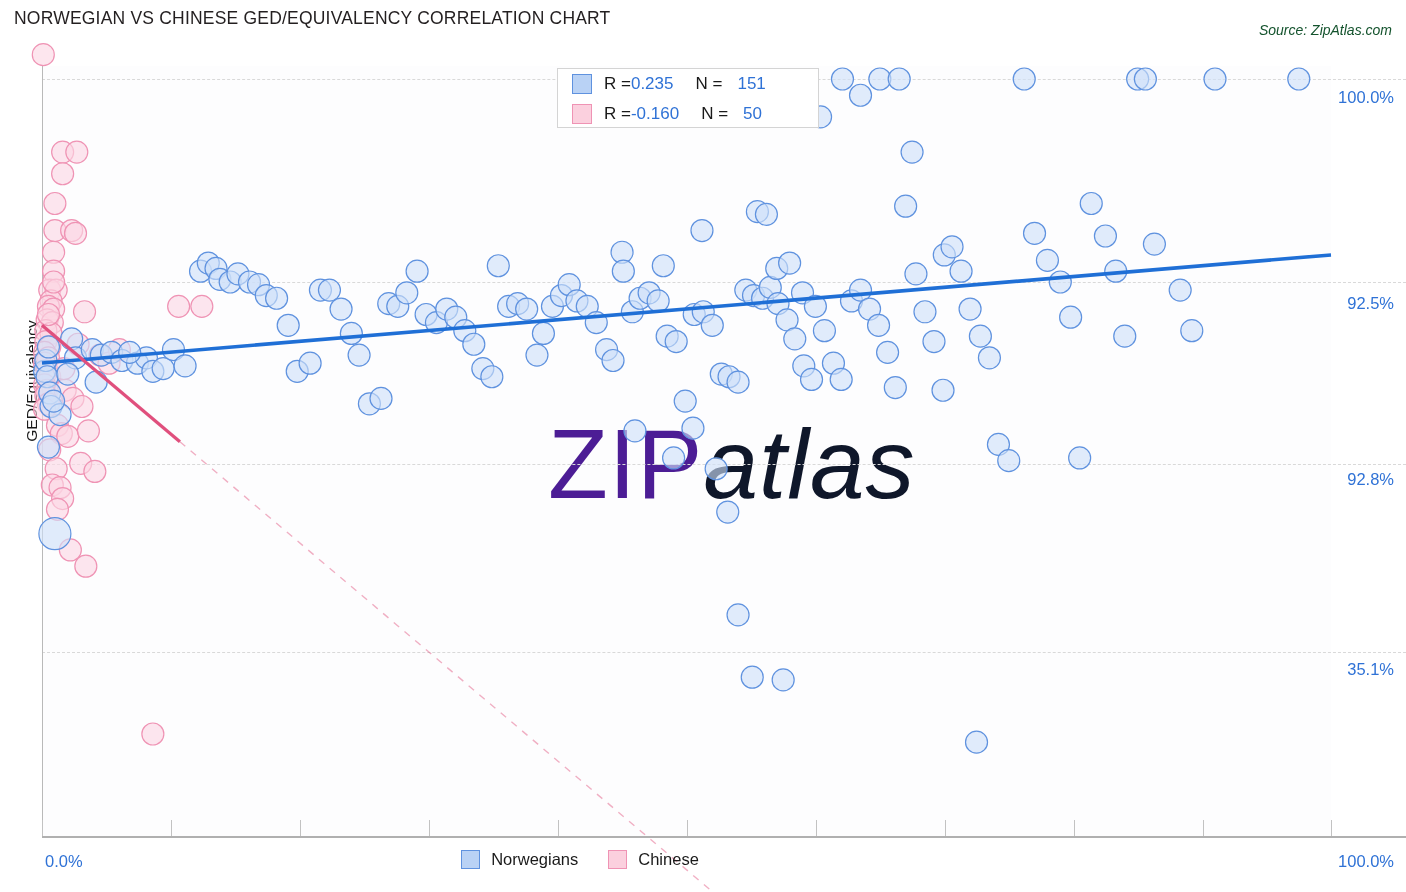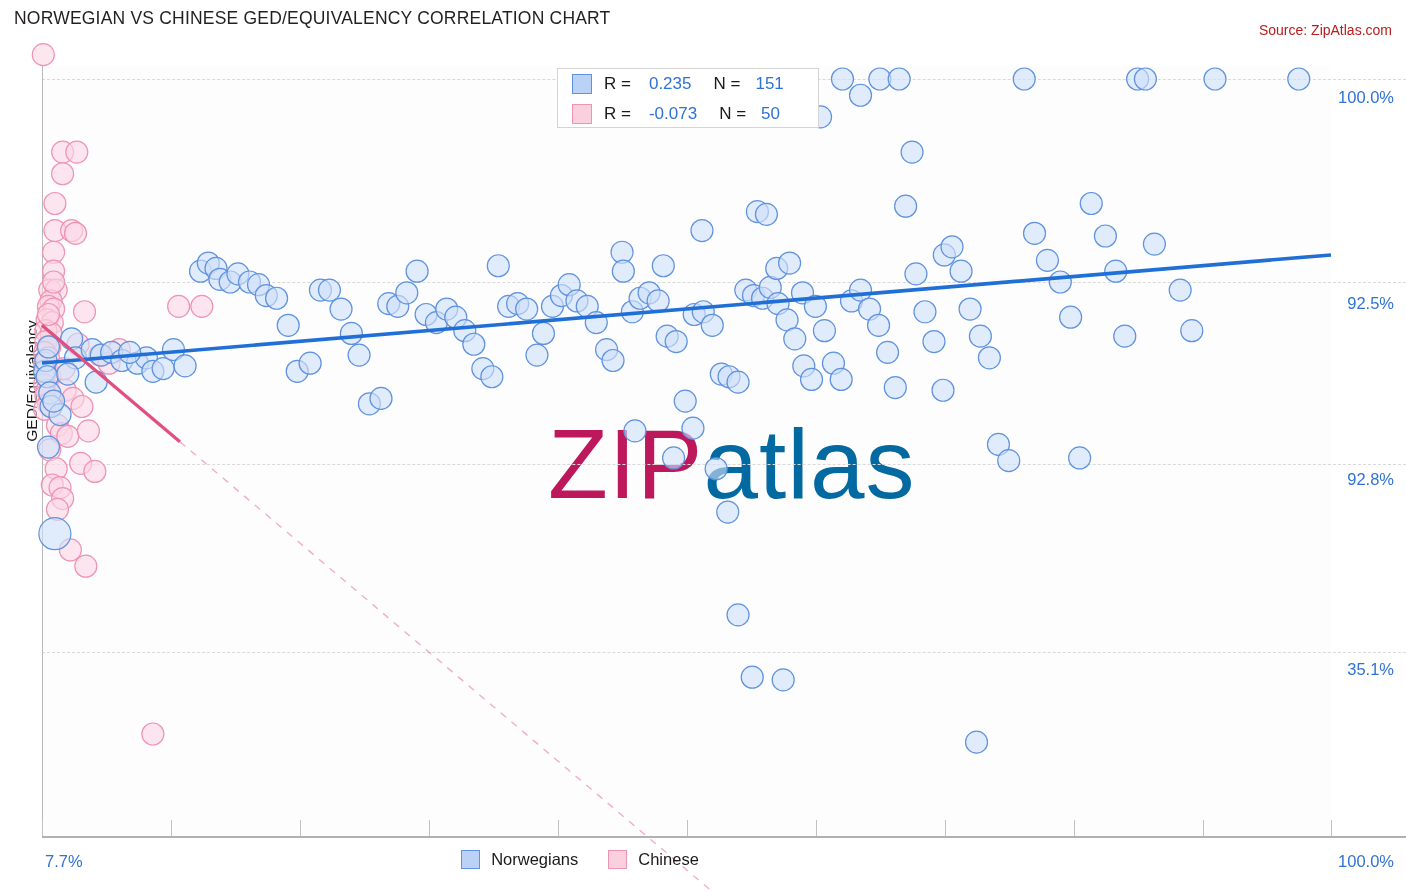--- a/index.html
+++ b/index.html
@@ -12,21 +12,21 @@
   }
   #chart-root{position:absolute;inset:0;}
 
   .hdr-title{
     position:absolute;left:14px;top:8px;
     font-size:17.5px;letter-spacing:.2px;
     color:#231f20;white-space:nowrap;
   }
   .hdr-source{
     position:absolute;right:14px;top:22px;
-    font-size:14px;color:#b91c1c;
+    font-size:14px;font-style:italic;color:#14532d;
     white-space:nowrap;
   }
 
   .plot{
     position:absolute;
     left:42px;top:66px;
     width:1289px;height:770px;
   }
   .plot-bg{position:absolute;inset:0;background:#fdfdfe;}
   .axis-left{
@@ -67,22 +67,22 @@
     text-align:center;white-space:nowrap;
   }
 
   .watermark{
     position:absolute;left:548px;top:408px;
     font-size:98px;font-weight:400;
     letter-spacing:1px;
     pointer-events:none;user-select:none;
     white-space:nowrap;
   }
-  .wm-zip{color:#be185d;}
-  .wm-atlas{color:#0369a1;}
+  .wm-zip{color:#4c1d95;}
+  .wm-atlas{color:#0f172a;font-style:italic;}
 
   svg.layer{position:absolute;left:0;top:0;width:1406px;height:892px;overflow:visible;}
 
   .stat-box{
     position:absolute;left:557px;top:68px;
     width:262px;height:60px;
     background:#ffffff;
     border:1px solid #d4d4d4;
     box-sizing:border-box;
   }
@@ -91,21 +91,21 @@
     height:30px;padding-left:14px;
     font-size:17px;color:#1a1a1a;
     white-space:nowrap;
   }
   .swatch{
     width:20px;height:20px;box-sizing:border-box;
     margin-right:12px;flex:none;
   }
   .sw-blue{background:#b9d2f5;border:1.3px solid #5f92df;}
   .sw-pink{background:#fbd0de;border:1.3px solid #ef93b4;}
-  .stat-rv{color:#2f72d6;margin-left:18px;}
+  .stat-rv{color:#2f72d6;margin-left:0;}
   .stat-nl{margin-left:22px;}
   .stat-nv{color:#2f72d6;margin-left:15px;}
 
   .bot-legend{
     position:absolute;left:0;top:850px;width:1160px;
     display:flex;justify-content:center;align-items:center;
     gap:30px;
     font-size:16.5px;color:#1a1a1a;
   }
   .bl-item{display:flex;align-items:center;gap:11px;}
@@ -145,21 +145,21 @@
   <div class="xtick" style="left:945px"></div>
   <div class="xtick" style="left:1074px"></div>
   <div class="xtick" style="left:1203px"></div>
   <div class="xtick" style="left:1331px"></div>
 
   <div class="ylabel-right" style="top:88px">100.0%</div>
   <div class="ylabel-right" style="top:294px">92.5%</div>
   <div class="ylabel-right" style="top:470px">92.8%</div>
   <div class="ylabel-right" style="top:660px">35.1%</div>
 
-  <div class="x-axis-min">7.7%</div>
+  <div class="x-axis-min">0.0%</div>
   <div class="x-axis-max">100.0%</div>
 
   <div class="ytitle">GED/Equivalency</div>
 
   <svg class="layer">
     <g id="pts-chinese">
         <circle cx="43.289" cy="54.639999999999844" r="11" fill="#fbd6e3" stroke="#ef93b4" stroke-width="1.2" fill-opacity="0.62"></circle>
         <circle cx="62.624" cy="152.08000000000007" r="11" fill="#fbd6e3" stroke="#ef93b4" stroke-width="1.2" fill-opacity="0.62"></circle>
         <circle cx="76.803" cy="152.08000000000007" r="11" fill="#fbd6e3" stroke="#ef93b4" stroke-width="1.2" fill-opacity="0.62"></circle>
         <circle cx="62.624" cy="173.73333333333335" r="11" fill="#fbd6e3" stroke="#ef93b4" stroke-width="1.2" fill-opacity="0.62"></circle>
@@ -389,21 +389,21 @@
     <div class="stat-row">
       <span class="swatch sw-blue"></span>
       <span>R =</span>
       <span class="stat-rv">0.235</span>
       <span class="stat-nl">N =</span>
       <span class="stat-nv">151</span>
     </div>
     <div class="stat-row">
       <span class="swatch sw-pink"></span>
       <span>R =</span>
-      <span class="stat-rv">-0.073</span>
+      <span class="stat-rv">-0.160</span>
       <span class="stat-nl">N =</span>
       <span class="stat-nv">50</span>
     </div>
   </div>
 
   <div class="bot-legend">
     <div class="bl-item">
       <span class="bl-sw sw-blue"></span>
       <span>Norwegians</span>
     </div>

